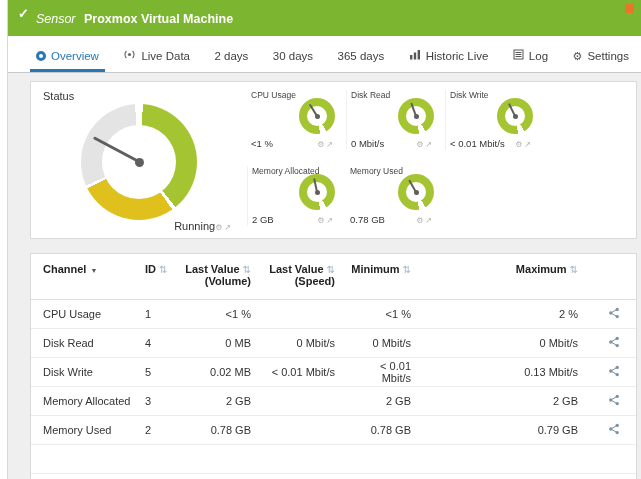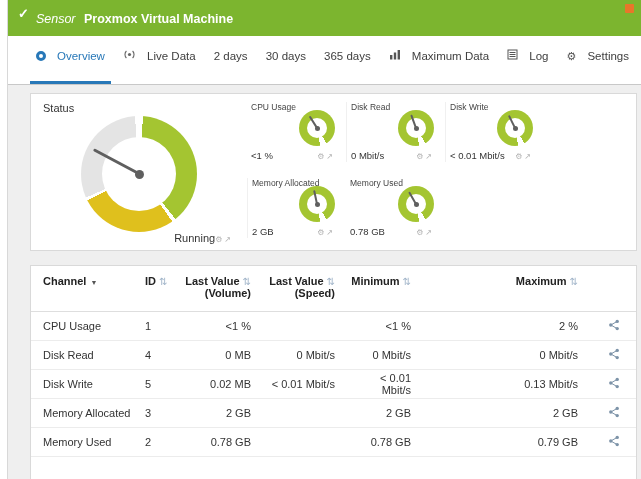--- a/index.html
+++ b/index.html
@@ -16,21 +16,21 @@
   .h-line1 { font-size:12.5px; line-height:15px;margin-top:8px; }
   .h-line1 em { font-style:italic; margin-right:5px; }
   .h-line1 strong { font-weight:bold; }
   .h-line2 { font-size:9.5px; margin-top:1px; }
   .header-flag { position:absolute; right:7px; top:4px; width:9px; height:9px;
     background:#e8762a; border-radius:1px; cursor:pointer; }
 
   
   .tabs-bar { background:#fff; padding:10px 6px 0 22px; border-bottom:1px solid #c8c8c8; }
   .tabs { display:flex; justify-content:space-between; align-items:flex-end; }
-  .tab { display:flex; align-items:center; gap:11px; padding:3px 6px 19px;
+  .tab { display:flex; align-items:center; gap:5px; padding:3px 6px 7px;
     font-size:11.5px; color:#404040; cursor:pointer;
     border-bottom:3px solid transparent; white-space:nowrap; }
   .tab.active { color:#2878b8; border-bottom-color:#2878b8; }
   .ov-icon { width:10px; height:10px; border:3px solid #2878b8; border-radius:50%; display:inline-block; }
   .gear-glyph { font-size:11px; color:#555; line-height:1; }
 
   
   .content { flex:1; background:#efefef; padding:8px 4px 0 22px; overflow:hidden; }
   .panel { background:#fff; border:1px solid #d9d9d9; }
 
@@ -141,21 +141,21 @@
         </div>
         <div class="tab">
           <span>365 days</span>
         </div>
         <div class="tab">
           <span><svg width="12" height="11" viewBox="0 0 12 11">
                 <rect x="1" y="6" width="2.4" height="4.5" fill="#555"></rect>
                 <rect x="4.8" y="3.5" width="2.4" height="7" fill="#555"></rect>
                 <rect x="8.6" y="1" width="2.4" height="9.5" fill="#555"></rect>
               </svg></span>
-          <span>Maximum Data</span>
+          <span>Historic Live</span>
         </div>
         <div class="tab">
           <span><svg width="11" height="11" viewBox="0 0 11 11">
                 <rect x="1" y="1" width="9" height="9" fill="none" stroke="#555"></rect>
                 <line x1="2.5" y1="3.5" x2="8.5" y2="3.5" stroke="#555"></line>
                 <line x1="2.5" y1="5.5" x2="8.5" y2="5.5" stroke="#555"></line>
                 <line x1="2.5" y1="7.5" x2="8.5" y2="7.5" stroke="#555"></line>
               </svg></span>
           <span>Log</span>
         </div>

